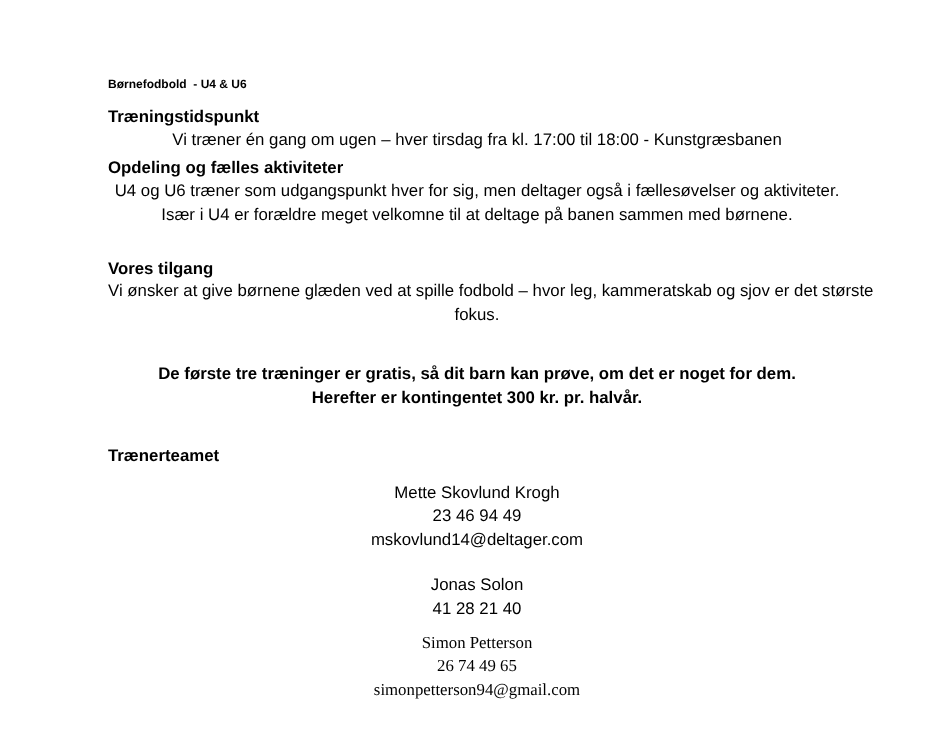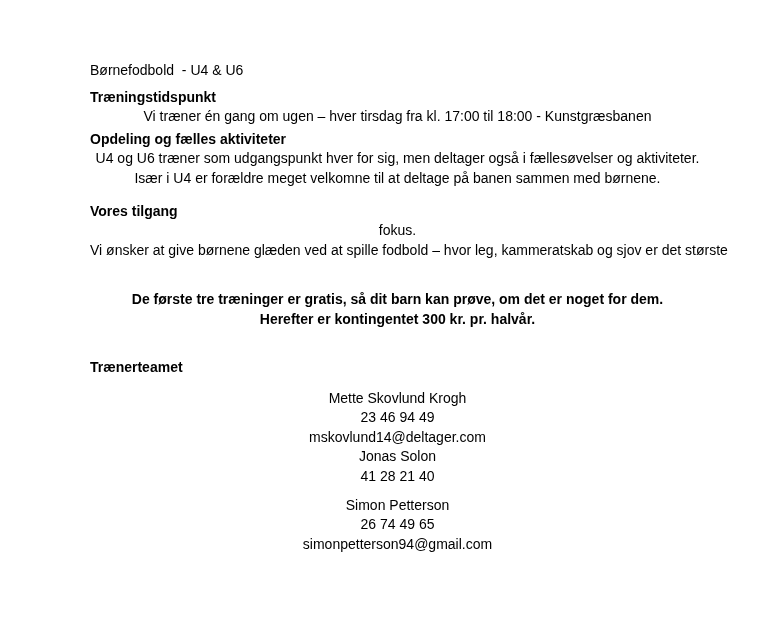--- a/index.html
+++ b/index.html
@@ -15,45 +15,45 @@
     height: 621px;
     background: #ffffff;
     color: #000000;
     font-family: "Liberation Sans", "DejaVu Sans", sans-serif;
     font-size: 14px;
     line-height: 19.6px;
     padding-left: 90px;
     padding-right: 75px;
   }
   .title {
-    font-size: 14px;
-    font-weight: normal;
+    font-size: 10px;
+    font-weight: bold;
     margin-top: 61px;
     white-space: pre-wrap;
   }
   .sec-heading {
     font-weight: bold;
     white-space: pre;
   }
   .line {
     white-space: pre;
     text-align: center;
   }
   .sec-1 { margin-top: 7px; }
   .sec-2 { margin-top: 3px; }
-  .sec-3 { margin-top: 13px; }
+  .sec-3 { margin-top: 25px; }
   .pricing { margin-top: 30px; font-weight: bold; }
   .team-heading {
     font-weight: bold;
     margin-top: 28px;
     white-space: pre;
   }
   .coach-1 { margin-top: 11.5px; }
-  .coach-2 { }
-  .coach-3 { margin-top: 9.3px; }
+  .coach-2 { margin-top: 19px; }
+  .coach-3 { margin-top: 9.3px; font-family: Liberation Serif, serif; }
 </style>
 </head>
 <body>
 
 <div class="page">
 
   <div class="title">Børnefodbold  - U4 &amp; U6</div>
 
   <section class="sec sec-1">
     <div class="sec-heading">Træningstidspunkt</div>
@@ -61,22 +61,22 @@
   </section>
 
   <section class="sec sec-2">
     <div class="sec-heading">Opdeling og fælles aktiviteter</div>
     <div class="line">U4 og U6 træner som udgangspunkt hver for sig, men deltager også i fællesøvelser og aktiviteter.</div>
     <div class="line">Især i U4 er forældre meget velkomne til at deltage på banen sammen med børnene.</div>
   </section>
 
   <section class="sec sec-3">
     <div class="sec-heading">Vores tilgang</div>
+    <div class="line">Vi ønsker at give børnene glæden ved at spille fodbold – hvor leg, kammeratskab og sjov er det største</div>
     <div class="line">fokus.</div>
-    <div class="line">Vi ønsker at give børnene glæden ved at spille fodbold – hvor leg, kammeratskab og sjov er det største</div>
   </section>
 
   <section class="pricing">
     <div class="line">De første tre træninger er gratis, så dit barn kan prøve, om det er noget for dem.</div>
     <div class="line">Herefter er kontingentet 300 kr. pr. halvår.</div>
   </section>
 
   <div class="team-heading">Trænerteamet</div>
 
   <section class="coach coach-1">

